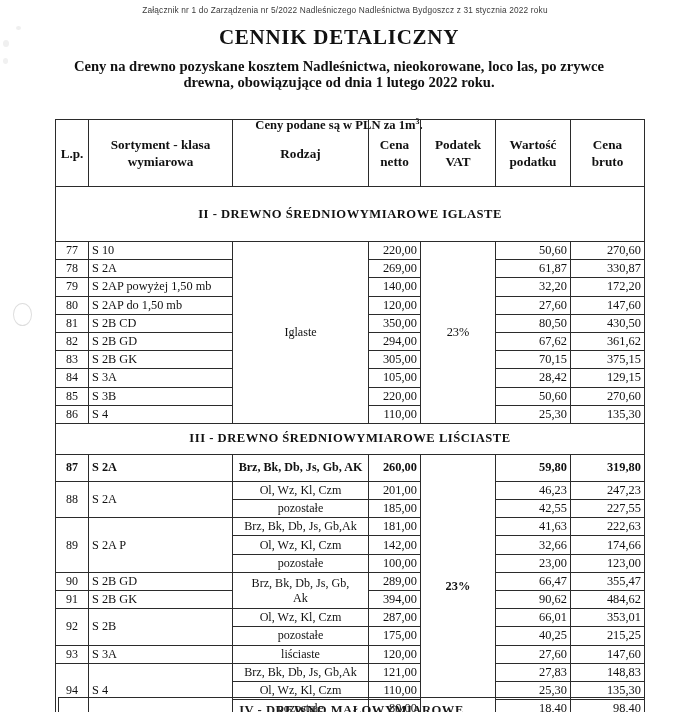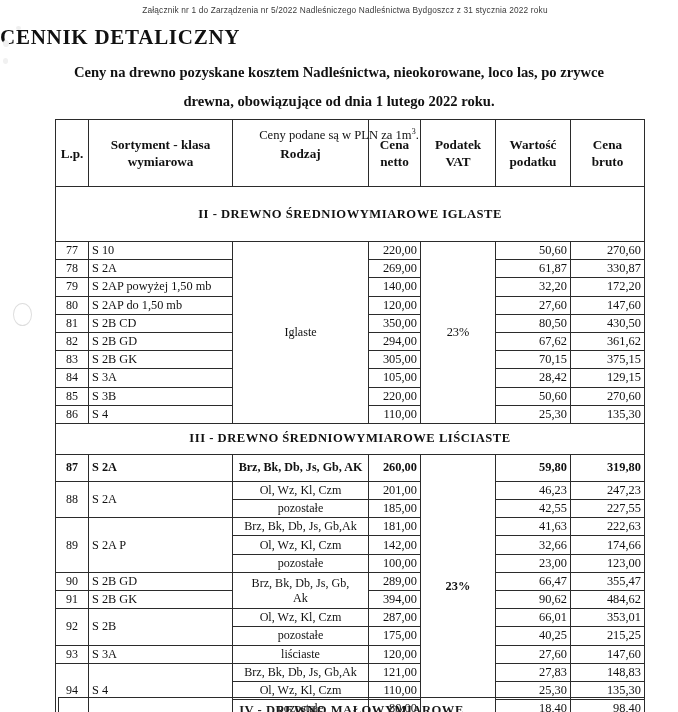--- a/index.html
+++ b/index.html
@@ -52,40 +52,40 @@
     text-align: center;
     font-family: "Liberation Sans", "DejaVu Sans", sans-serif;
     font-size: 8.3px;
     color: #3a3a3a;
     letter-spacing: 0.02em;
     padding-top: 4px;
     line-height: 12px;
     margin-left: 12px;
   }
   .doc-title {
-    text-align: left;
+    text-align: center;
     font-size: 21px;
     font-weight: bold;
     letter-spacing: 0.035em;
     margin-top: 9px;
     line-height: 24px;
   }
   .doc-subtitle {
     text-align: center;
     font-size: 14.6px;
     font-weight: bold;
-    line-height: 29px;
+    line-height: 16px;
     margin-top: 9px;
     padding: 0 66px;
   }
   .doc-note {
     text-align: center;
     font-size: 12.6px;
-    font-weight: normal;
-    margin-top: 8px;
+    font-weight: bold;
+    margin-top: 24px;
     line-height: 16px;
   }
   .doc-note sup {
     font-size: 8px;
     vertical-align: super;
   }
 
   
   .table-wrap {
     position: absolute;

